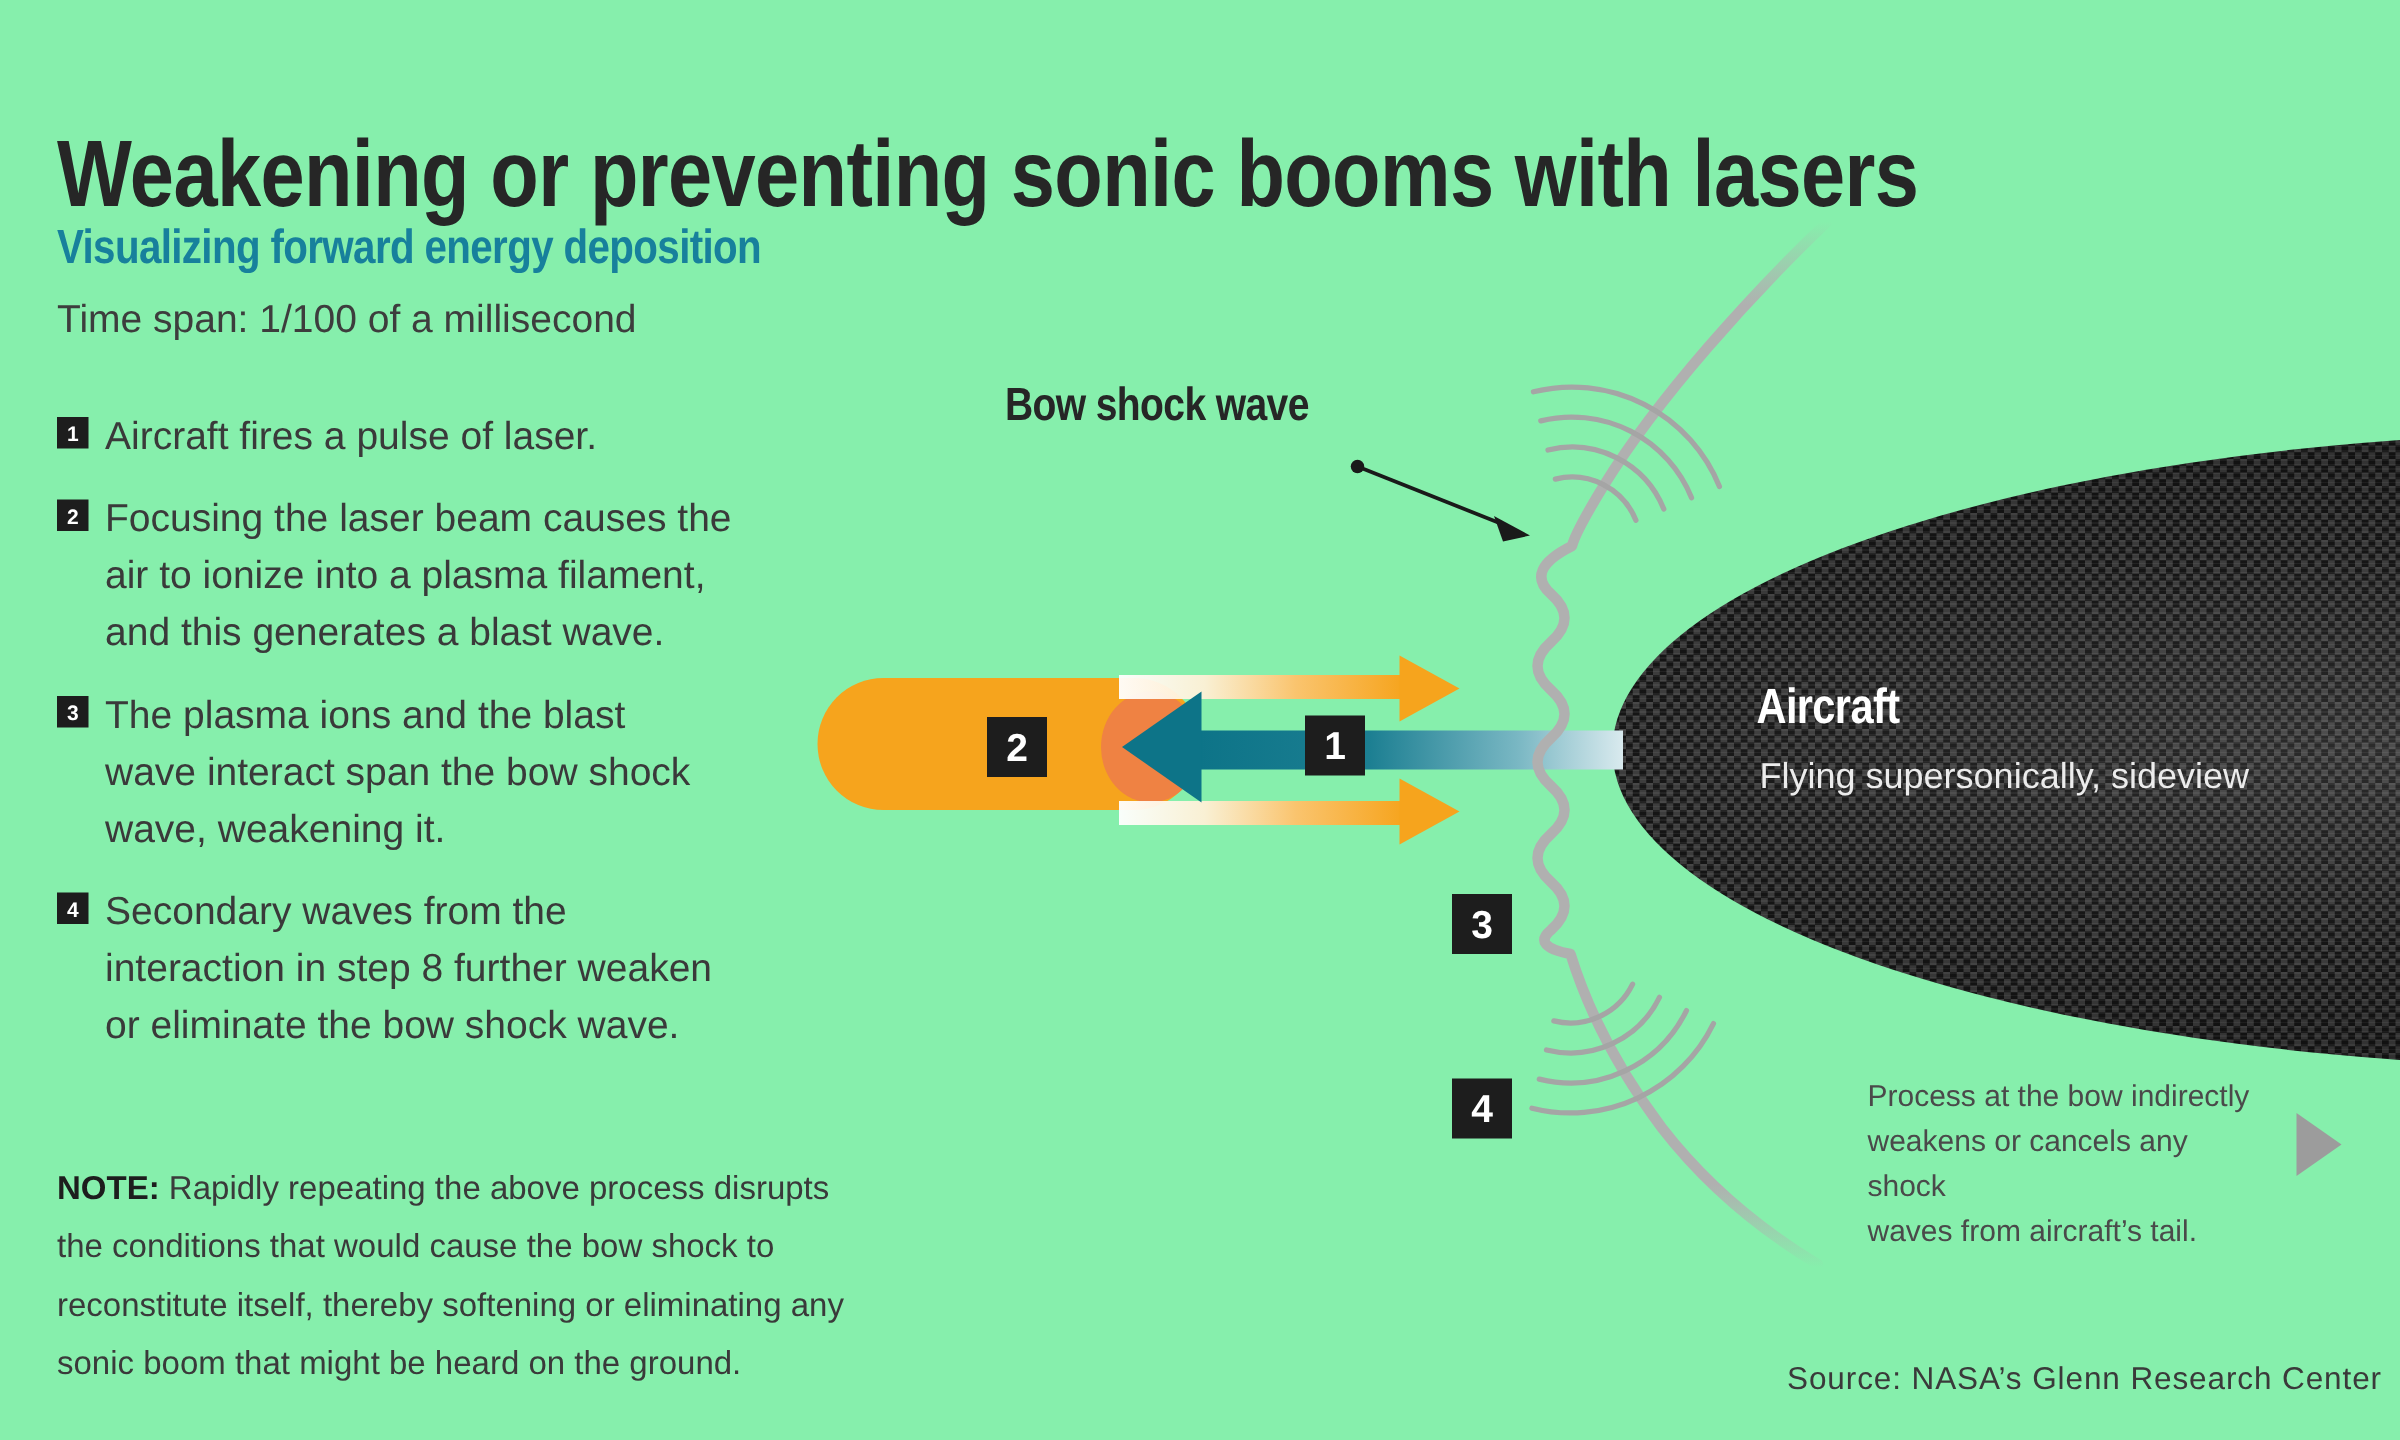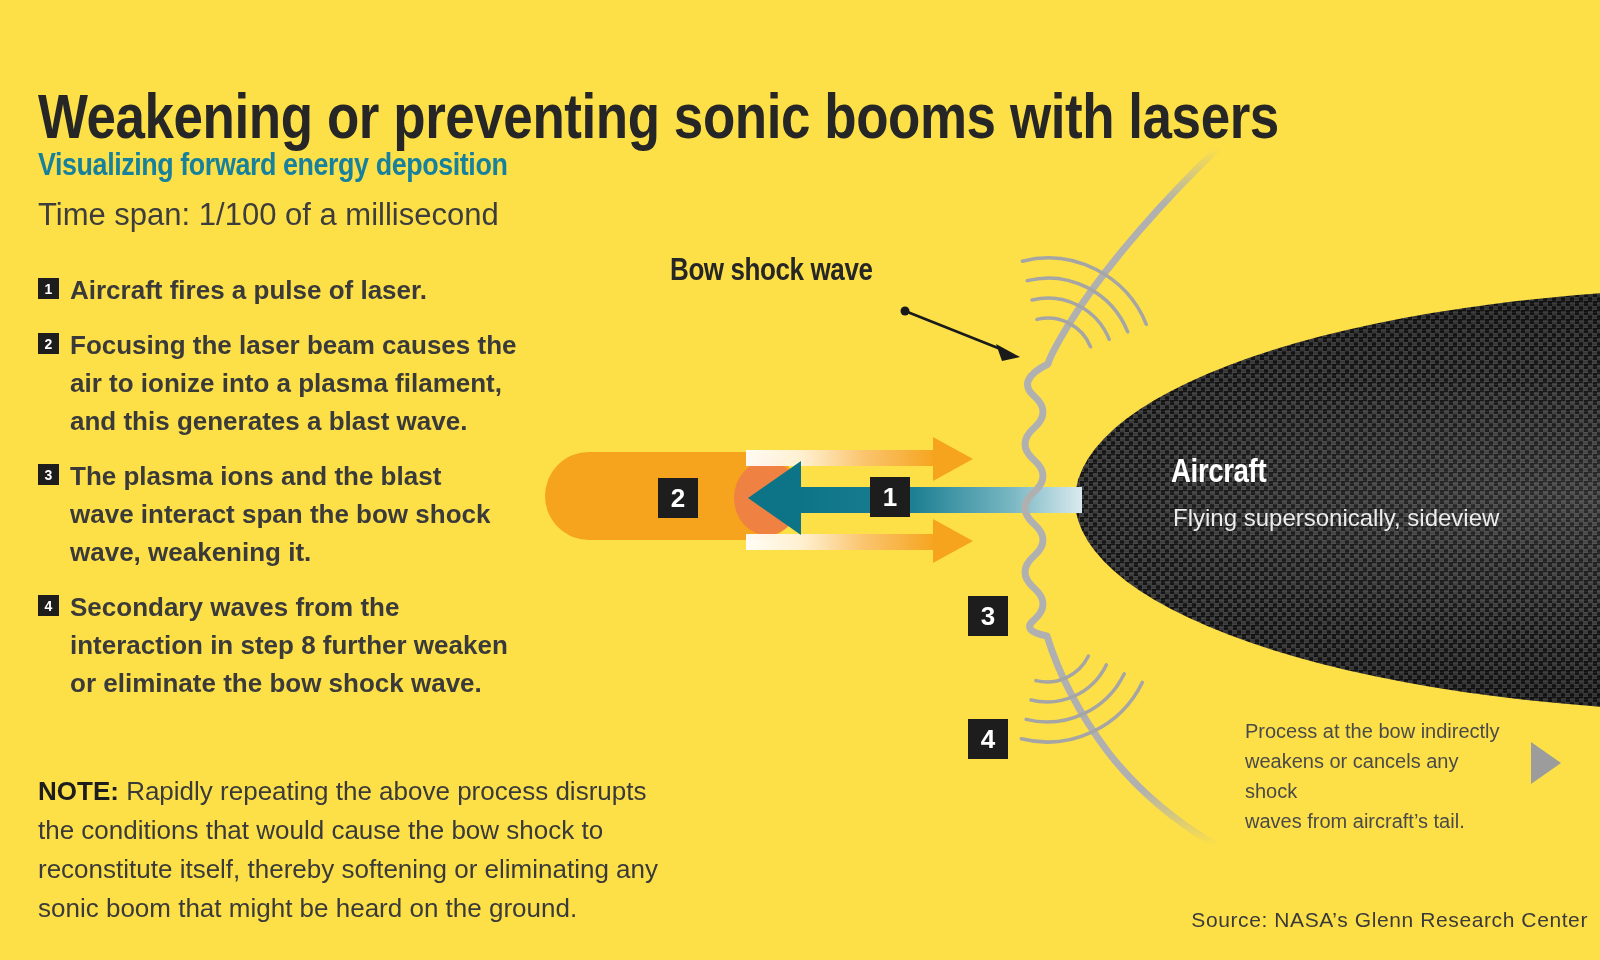--- a/index.html
+++ b/index.html
@@ -1,31 +1,31 @@
 <!DOCTYPE html>
 <html><head>
 <meta charset="utf-8">
 <style>
   html,body{margin:0;padding:0;background:#ffffff;}
   body{font-family:"Liberation Sans", sans-serif;}
-  #page{position:relative;width:1600px;height:960px;background:#fde047;overflow:hidden;}
+  #page{position:relative;width:1600px;height:960px;background:#86efac;overflow:hidden;}
 
   .cond{display:inline-block;transform:scaleX(.84);transform-origin:0 50%;letter-spacing:-.5px;white-space:nowrap;}
 
   .title{position:absolute;left:38px;top:38px;font-size:63px;font-weight:bold;color:#262626;}
   .subtitle{position:absolute;left:38px;top:146px;font-size:32px;font-weight:bold;color:#17809c;}
-  .timespan{position:absolute;left:38px;top:197px;font-size:31px;color:#3d3d3d;}
+  .timespan{position:absolute;left:38px;top:197px;font-size:26px;color:#3d3d3d;}
 
   .steps{position:absolute;left:38px;top:271px;width:520px;}
   .step{display:grid;grid-template-columns:21px 1fr;column-gap:11px;margin-bottom:17px;}
   .lsq{width:21px;height:21px;background:#1d1d1d;color:#fff;font-size:14px;font-weight:bold;
        display:flex;align-items:center;justify-content:center;margin-top:7px;}
-  .step-text{font-size:26px;line-height:38px;color:#3a3a3a;white-space:pre-line;font-weight:bold;}
+  .step-text{font-size:26px;line-height:38px;color:#3a3a3a;white-space:pre-line;}
 
-  .note{position:absolute;left:38px;top:772px;width:800px;font-size:26px;line-height:39px;color:#3a3a3a;}
+  .note{position:absolute;left:38px;top:772px;width:800px;font-size:22px;line-height:39px;color:#3a3a3a;}
   .note b{color:#1d1d1d;}
   .note-text{white-space:pre-line;}
 
   .bow-label{position:absolute;left:670px;top:252px;font-size:31px;font-weight:bold;color:#262626;text-align:right;}
 
   .diagram-svg{position:absolute;left:0;top:0;width:1600px;height:960px;pointer-events:none;}
 
   .aircraft{position:absolute;left:1075px;top:288px;width:1350px;height:424px;border-radius:50%;
     background-color:#262626;
     background-image:

